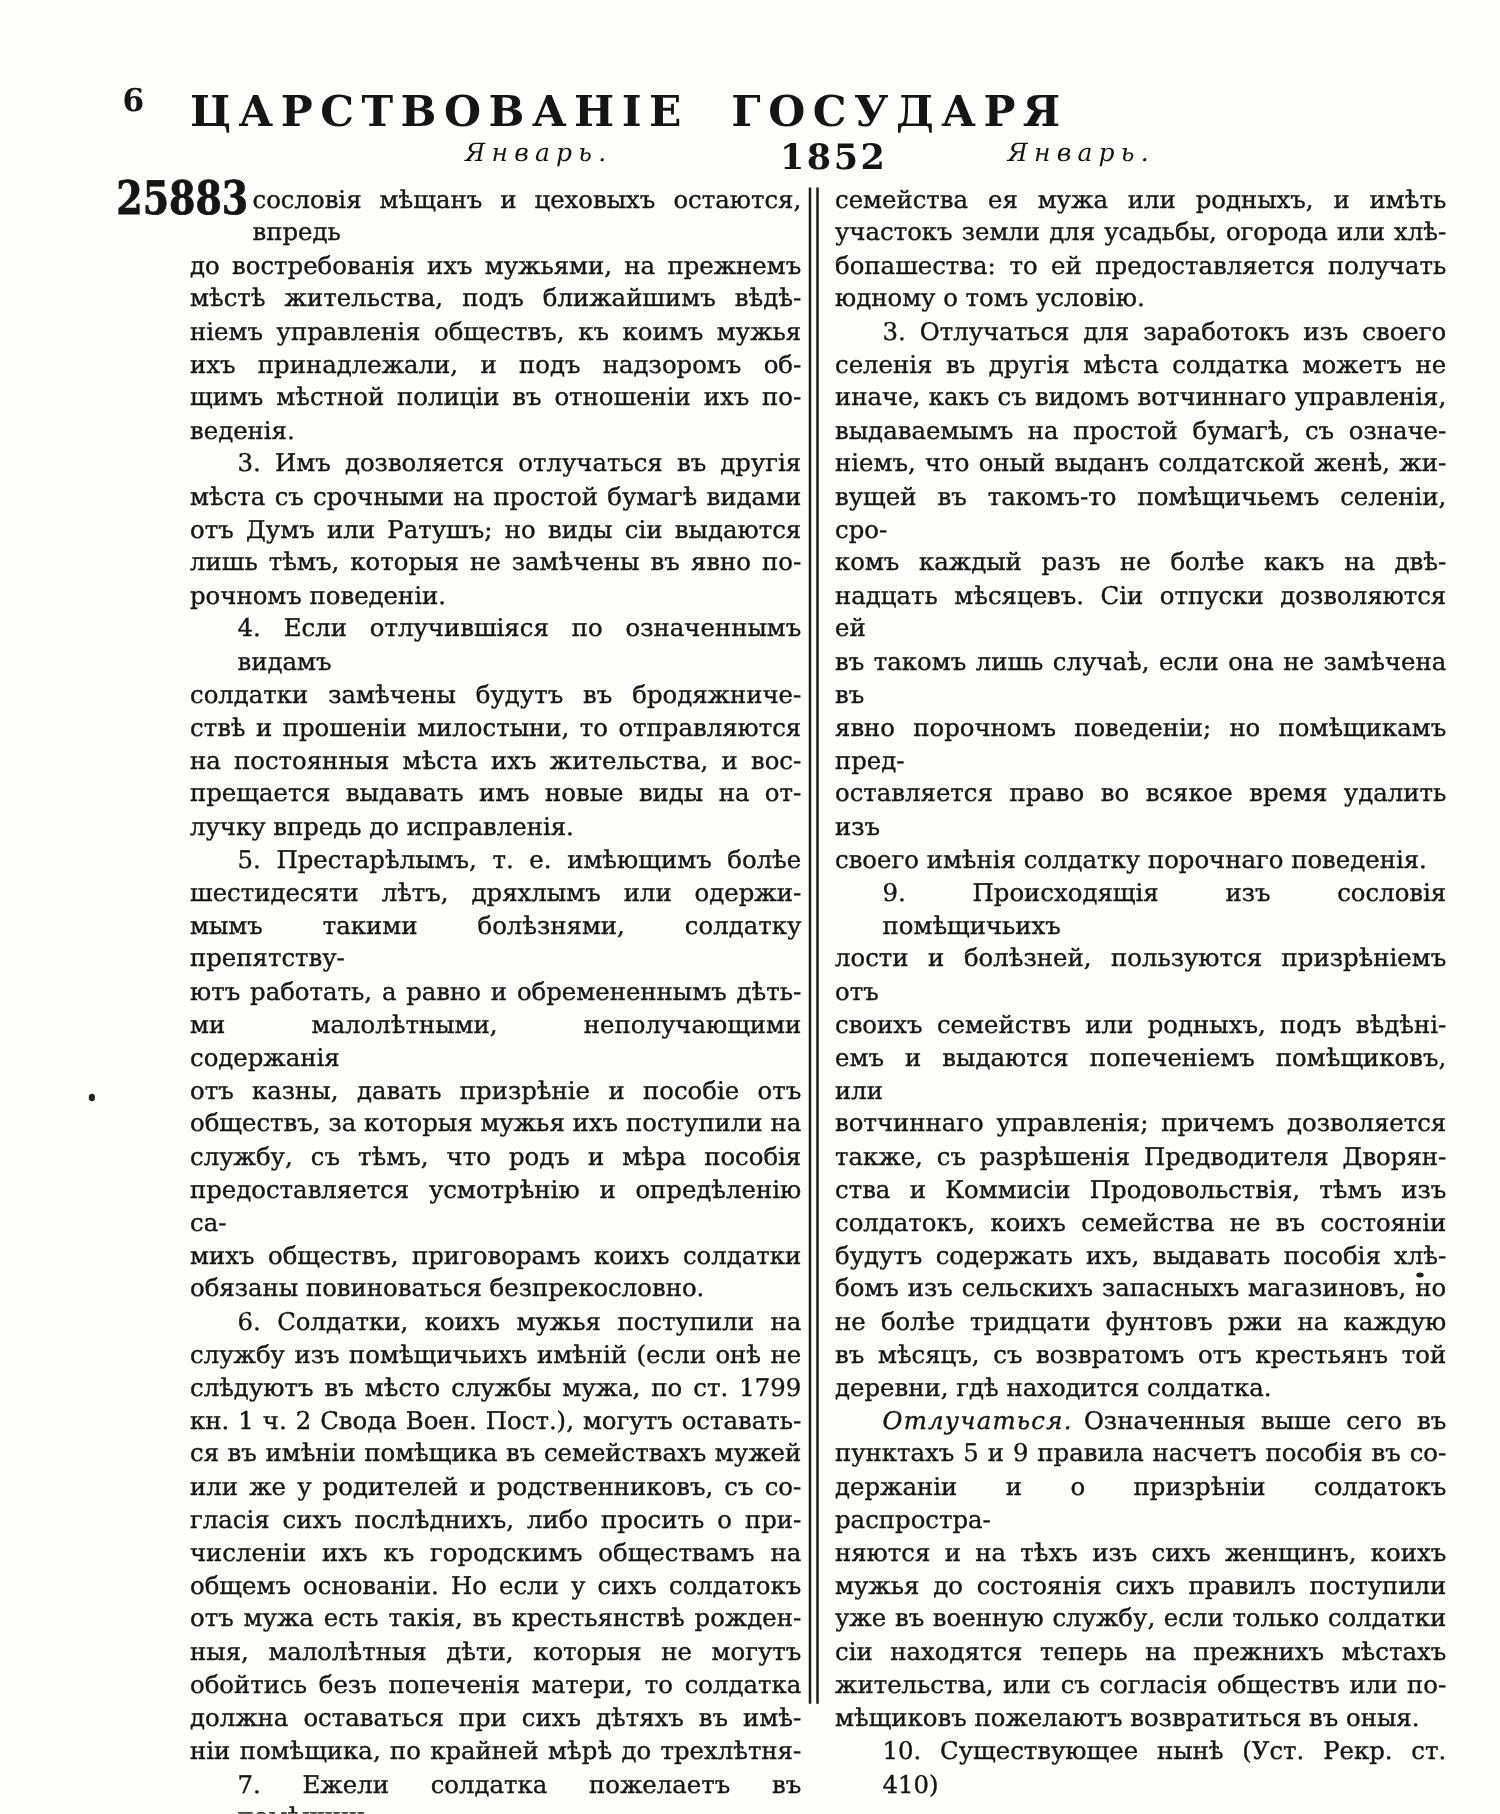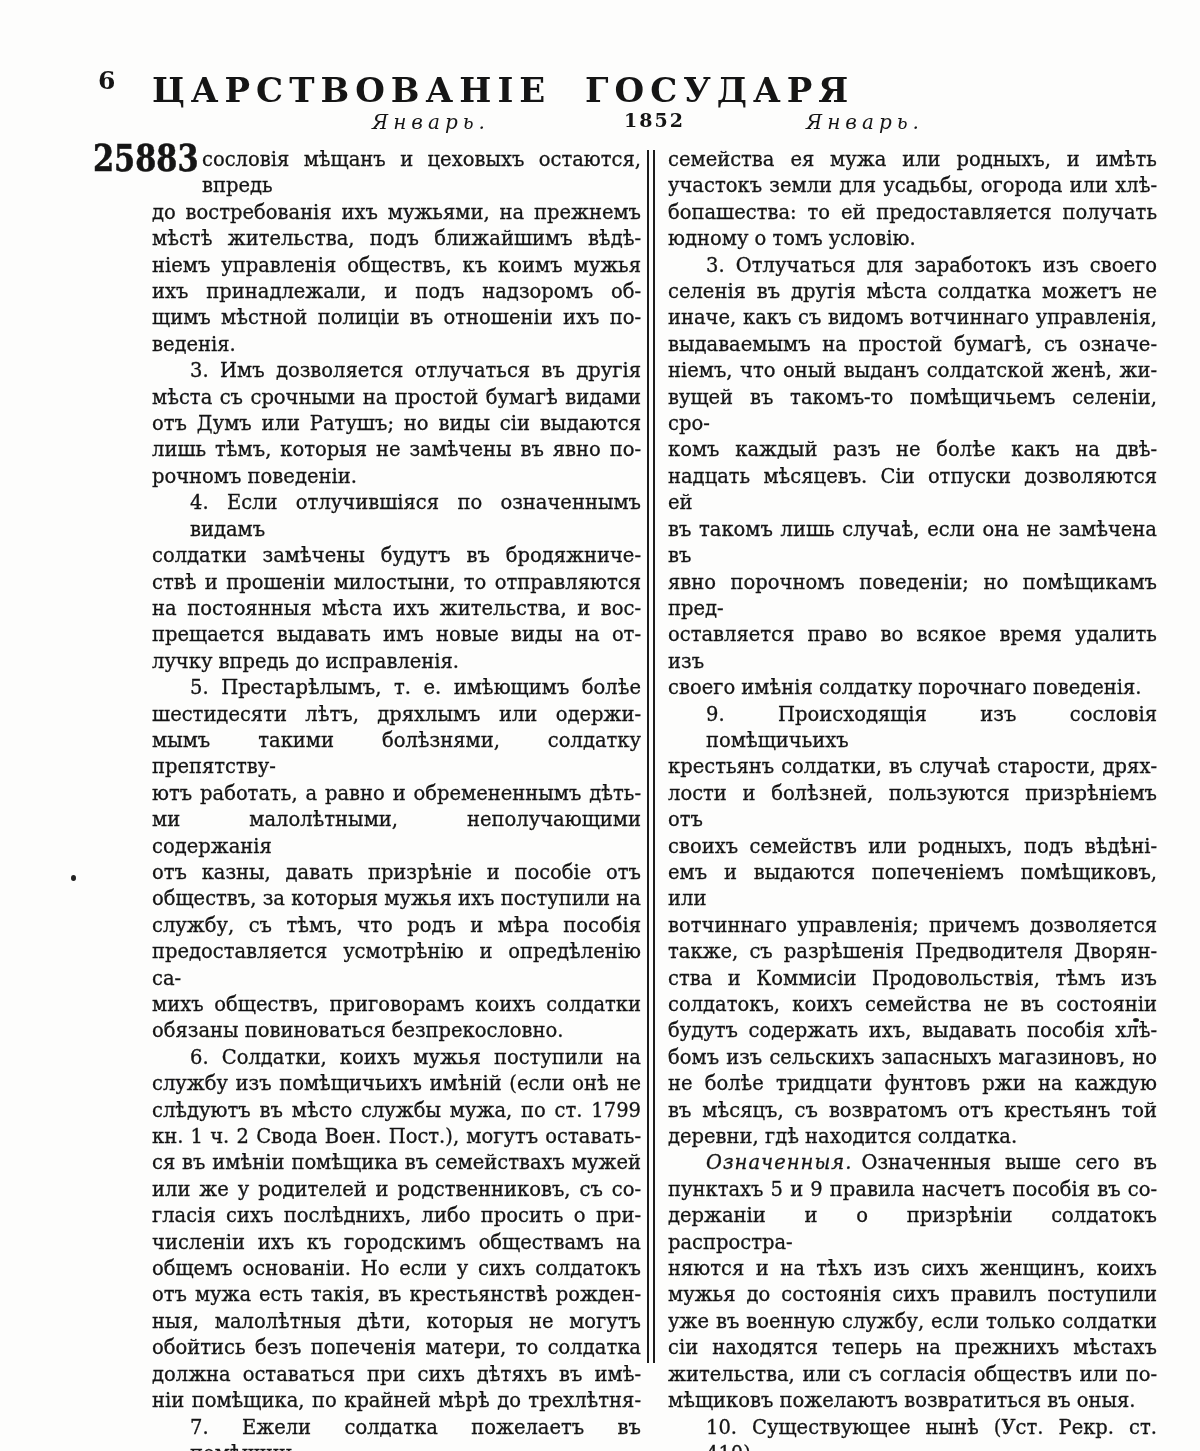--- a/index.html
+++ b/index.html
@@ -35,21 +35,21 @@
     font-style: italic;
     font-size: 20px;
     letter-spacing: 5px;
     white-space: nowrap;
   }
   .month-left  { left: 372px; }
   .month-right { left: 806px; }
   .year {
     position: absolute;
     left: 624px; top: 109px;
-    font-size: 19px;
+    font-size: 28px;
     font-weight: bold;
     letter-spacing: 2px;
   }
   .act-number {
     position: absolute;
     left: 93px; top: 136px;
     font-size: 37px;
     font-weight: bold;
     transform: scaleX(0.82);
     transform-origin: left top;
@@ -177,36 +177,35 @@
         <div class="line">вущей въ такомъ-то помѣщичьемъ селеніи, сро-</div>
         <div class="line">комъ каждый разъ не болѣе какъ на двѣ-</div>
         <div class="line">надцать мѣсяцевъ. Сіи отпуски дозволяются ей</div>
         <div class="line">въ такомъ лишь случаѣ, если она не замѣчена въ</div>
         <div class="line">явно порочномъ поведеніи; но помѣщикамъ пред-</div>
         <div class="line">оставляется право во всякое время удалить изъ</div>
         <div class="line para-end">своего имѣнія солдатку порочнаго поведенія.</div>
       </div>
       <div class="paragraph">
         <div class="line indent">9. Происходящія изъ сословія помѣщичьихъ</div>
-        <div class="line">крестьянъ солдатки, въ случаѣ старости, дрях-</div>
         <div class="line">лости и болѣзней, пользуются призрѣніемъ отъ</div>
         <div class="line">своихъ семействъ или родныхъ, подъ вѣдѣні-</div>
         <div class="line">емъ и выдаются попеченіемъ помѣщиковъ, или</div>
         <div class="line">вотчиннаго управленія; причемъ дозволяется</div>
         <div class="line">также, съ разрѣшенія Предводителя Дворян-</div>
         <div class="line">ства и Коммисіи Продовольствія, тѣмъ изъ</div>
         <div class="line">солдатокъ, коихъ семейства не въ состояніи</div>
         <div class="line">будутъ содержать ихъ, выдавать пособія хлѣ-</div>
         <div class="line">бомъ изъ сельскихъ запасныхъ магазиновъ, но</div>
         <div class="line">не болѣе тридцати фунтовъ ржи на каждую</div>
         <div class="line">въ мѣсяцъ, съ возвратомъ отъ крестьянъ той</div>
         <div class="line para-end">деревни, гдѣ находится солдатка.</div>
       </div>
       <div class="paragraph">
-        <div class="line indent"><i>Означенныя.</i><span>Означенныя выше сего въ</span></div>
+        <div class="line indent"><i>Отлучаться.</i><span>Означенныя выше сего въ</span></div>
         <div class="line">пунктахъ 5 и 9 правила насчетъ пособія въ со-</div>
         <div class="line">держаніи и о призрѣніи солдатокъ распростра-</div>
         <div class="line">няются и на тѣхъ изъ сихъ женщинъ, коихъ</div>
         <div class="line">мужья до состоянія сихъ правилъ поступили</div>
         <div class="line">уже въ военную службу, если только солдатки</div>
         <div class="line">сіи находятся теперь на прежнихъ мѣстахъ</div>
         <div class="line">жительства, или съ согласія обществъ или по-</div>
         <div class="line para-end">мѣщиковъ пожелаютъ возвратиться въ оныя.</div>
       </div>
       <div class="paragraph">

